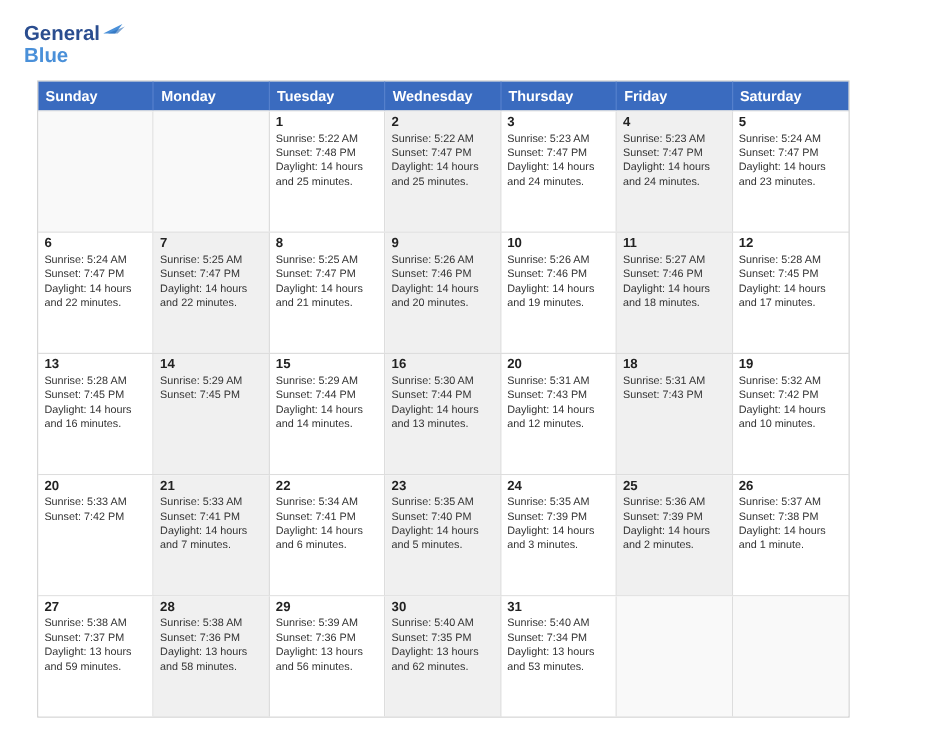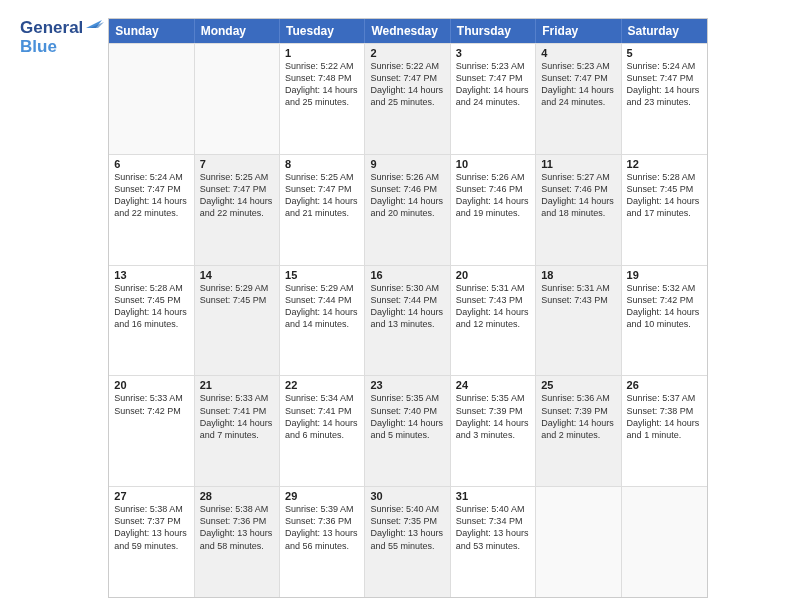--- a/index.html
+++ b/index.html
@@ -8,21 +8,21 @@
       background: #fff;
       width: 792px;
       height: 612px;
       overflow: hidden;
     }
     .page {
       width: 728px;
       height: 612px;
       padding: 18px 20px 14px 20px;
       display: flex;
-      flex-direction: row;
+      flex-direction: column;
     }
     .header {
       display: flex;
       justify-content: space-between;
       align-items: flex-start;
       margin-bottom: 10px;
     }
     .logo {
       display: flex;
       align-items: center;
@@ -37,20 +37,21 @@
     }
     .location-title {
       font-size: 15px;
       color: #555;
     }
     .calendar {
       flex: 1;
       display: flex;
       flex-direction: column;
       border: 1px solid #ccc;
+      margin-left: 11px;
     }
     .cal-header-row {
       display: grid;
       grid-template-columns: repeat(7, 1fr);
       background: #3a6bbf;
     }
     .cal-header-cell {
       color: #fff;
       font-size: 12px;
       font-weight: bold;
@@ -310,21 +311,21 @@
           <div class="cal-cell">
             <span class="day-num">29</span>
             <span class="cell-line">Sunrise: 5:39 AM</span>
             <span class="cell-line">Sunset: 7:36 PM</span>
             <span class="cell-line">Daylight: 13 hours and 56 minutes.</span>
           </div>
           <div class="cal-cell shaded">
             <span class="day-num">30</span>
             <span class="cell-line">Sunrise: 5:40 AM</span>
             <span class="cell-line">Sunset: 7:35 PM</span>
-            <span class="cell-line">Daylight: 13 hours and 55 minutes.</span>
+            <span class="cell-line">Daylight: 13 hours and 62 minutes.</span>
           </div>
           <div class="cal-cell">
             <span class="day-num">31</span>
             <span class="cell-line">Sunrise: 5:40 AM</span>
             <span class="cell-line">Sunset: 7:34 PM</span>
             <span class="cell-line">Daylight: 13 hours and 53 minutes.</span>
           </div>
           <div class="cal-cell empty"></div>
           <div class="cal-cell empty"></div>
         </div>

